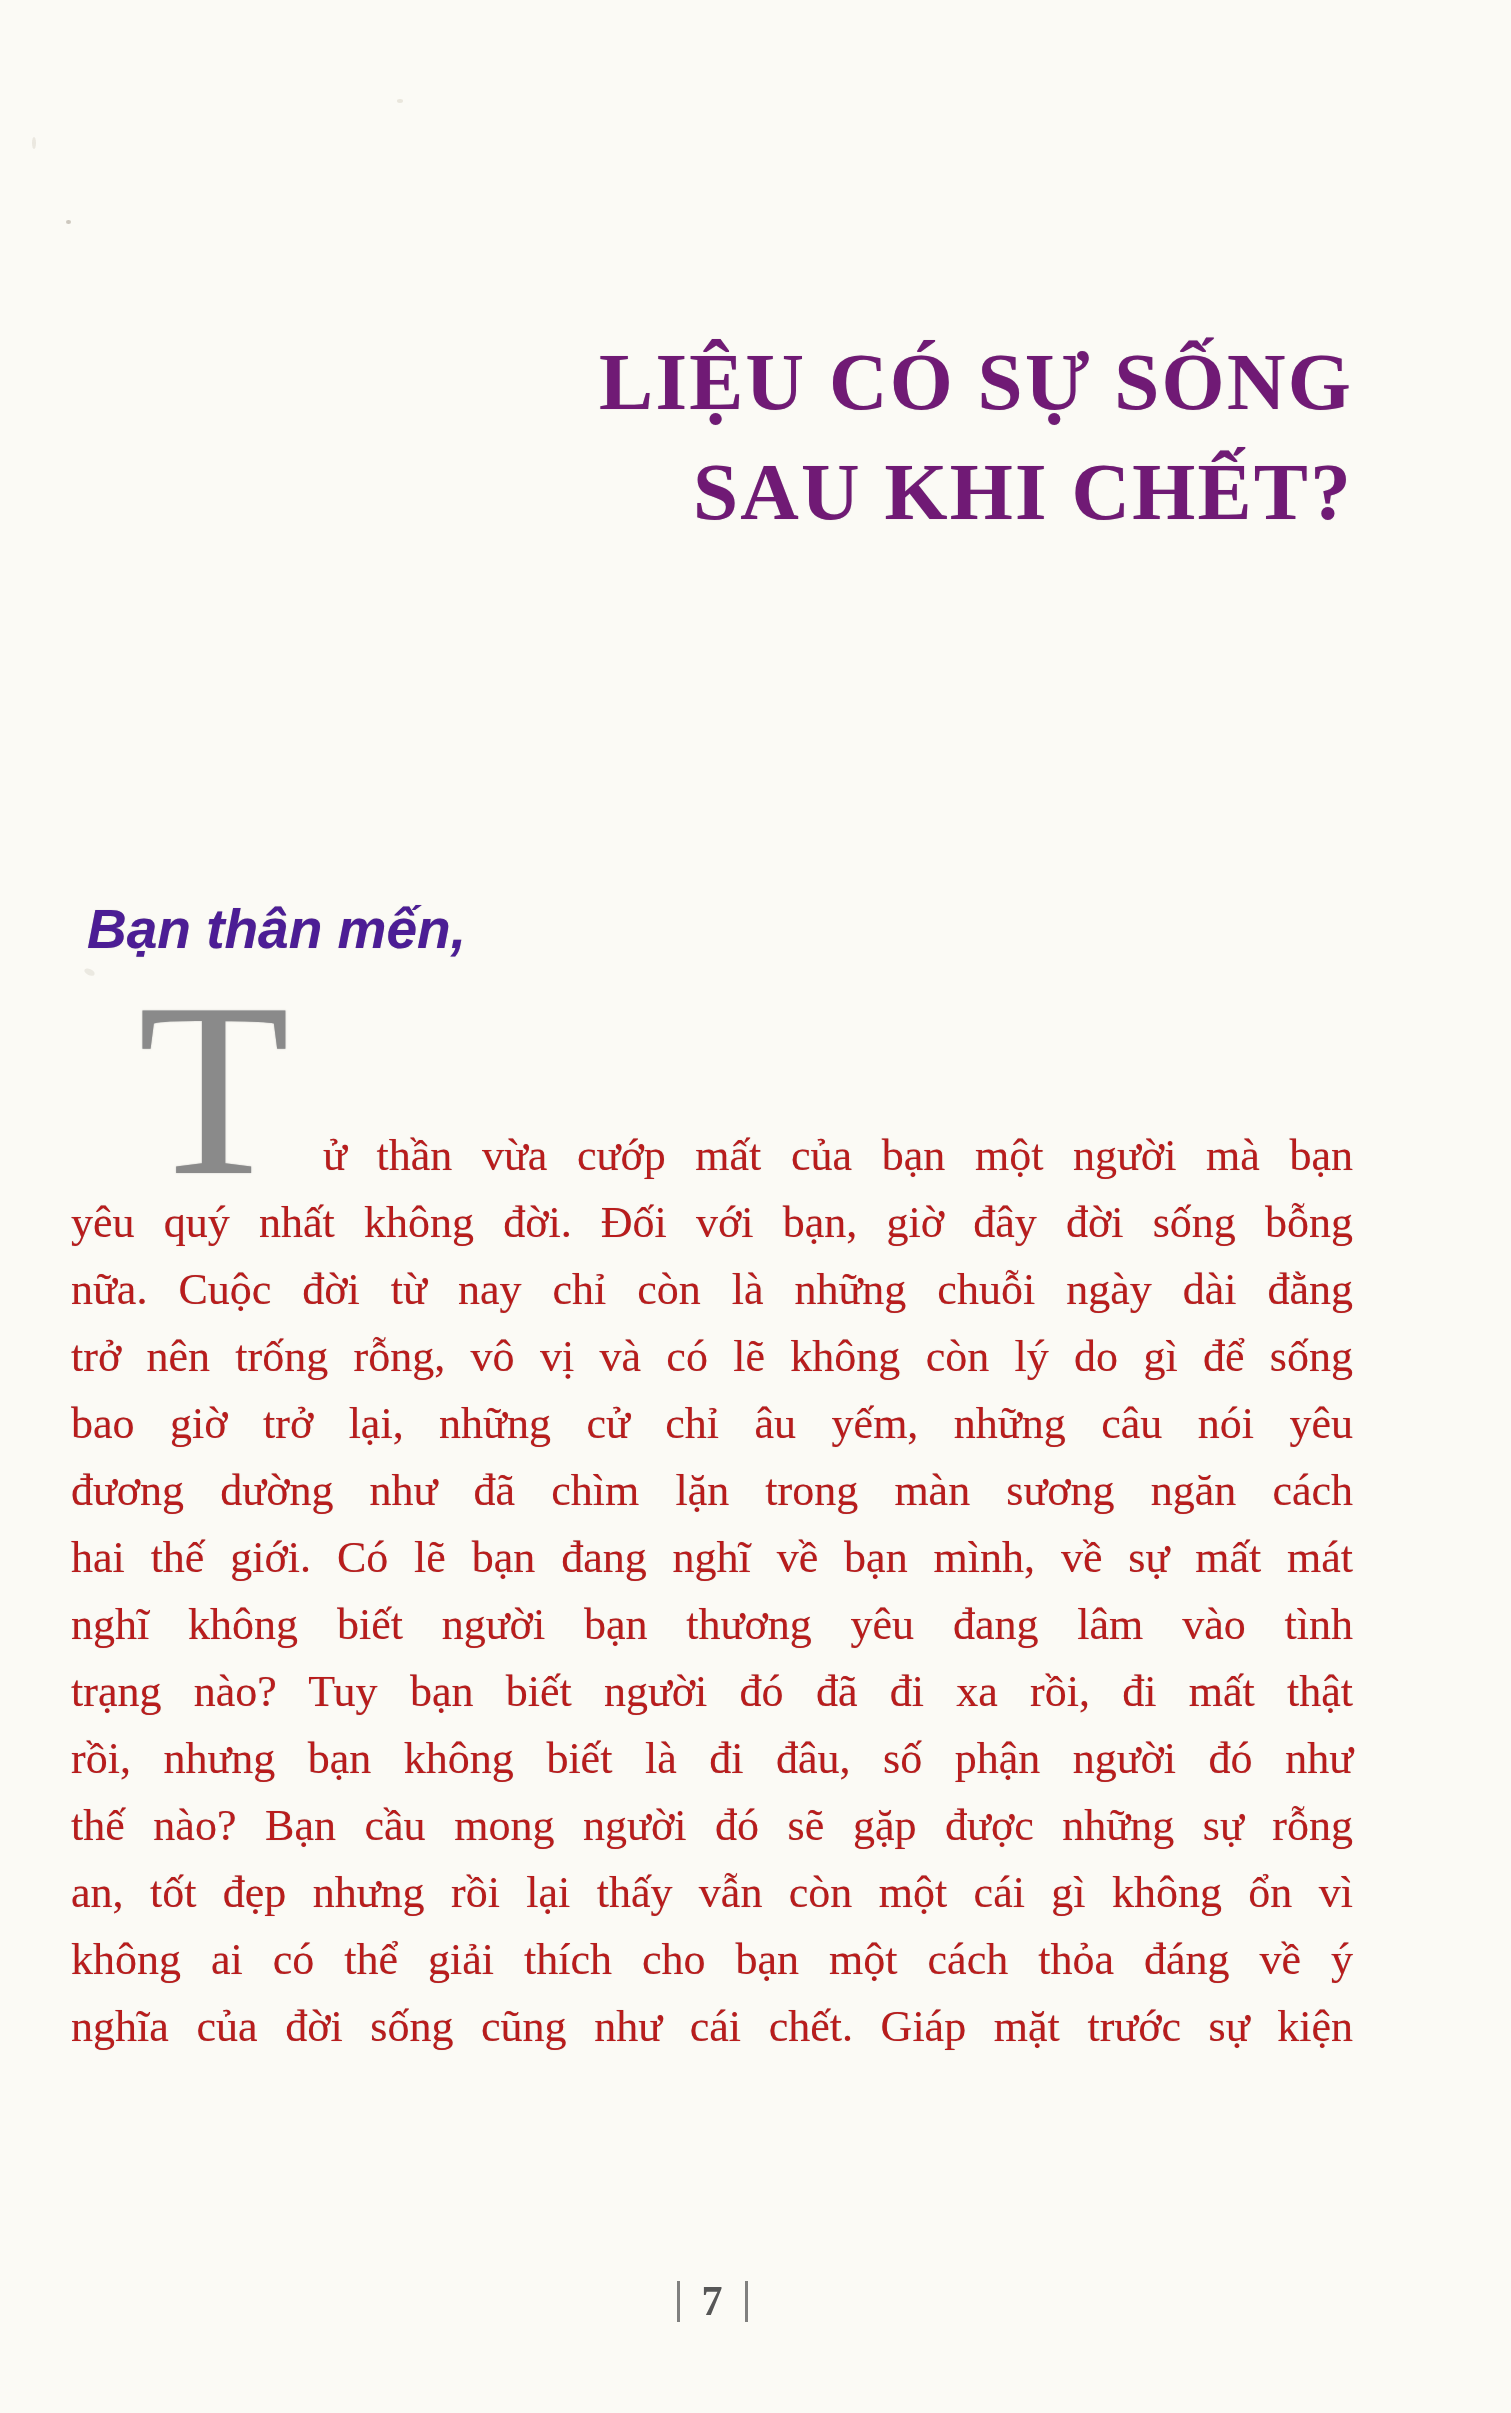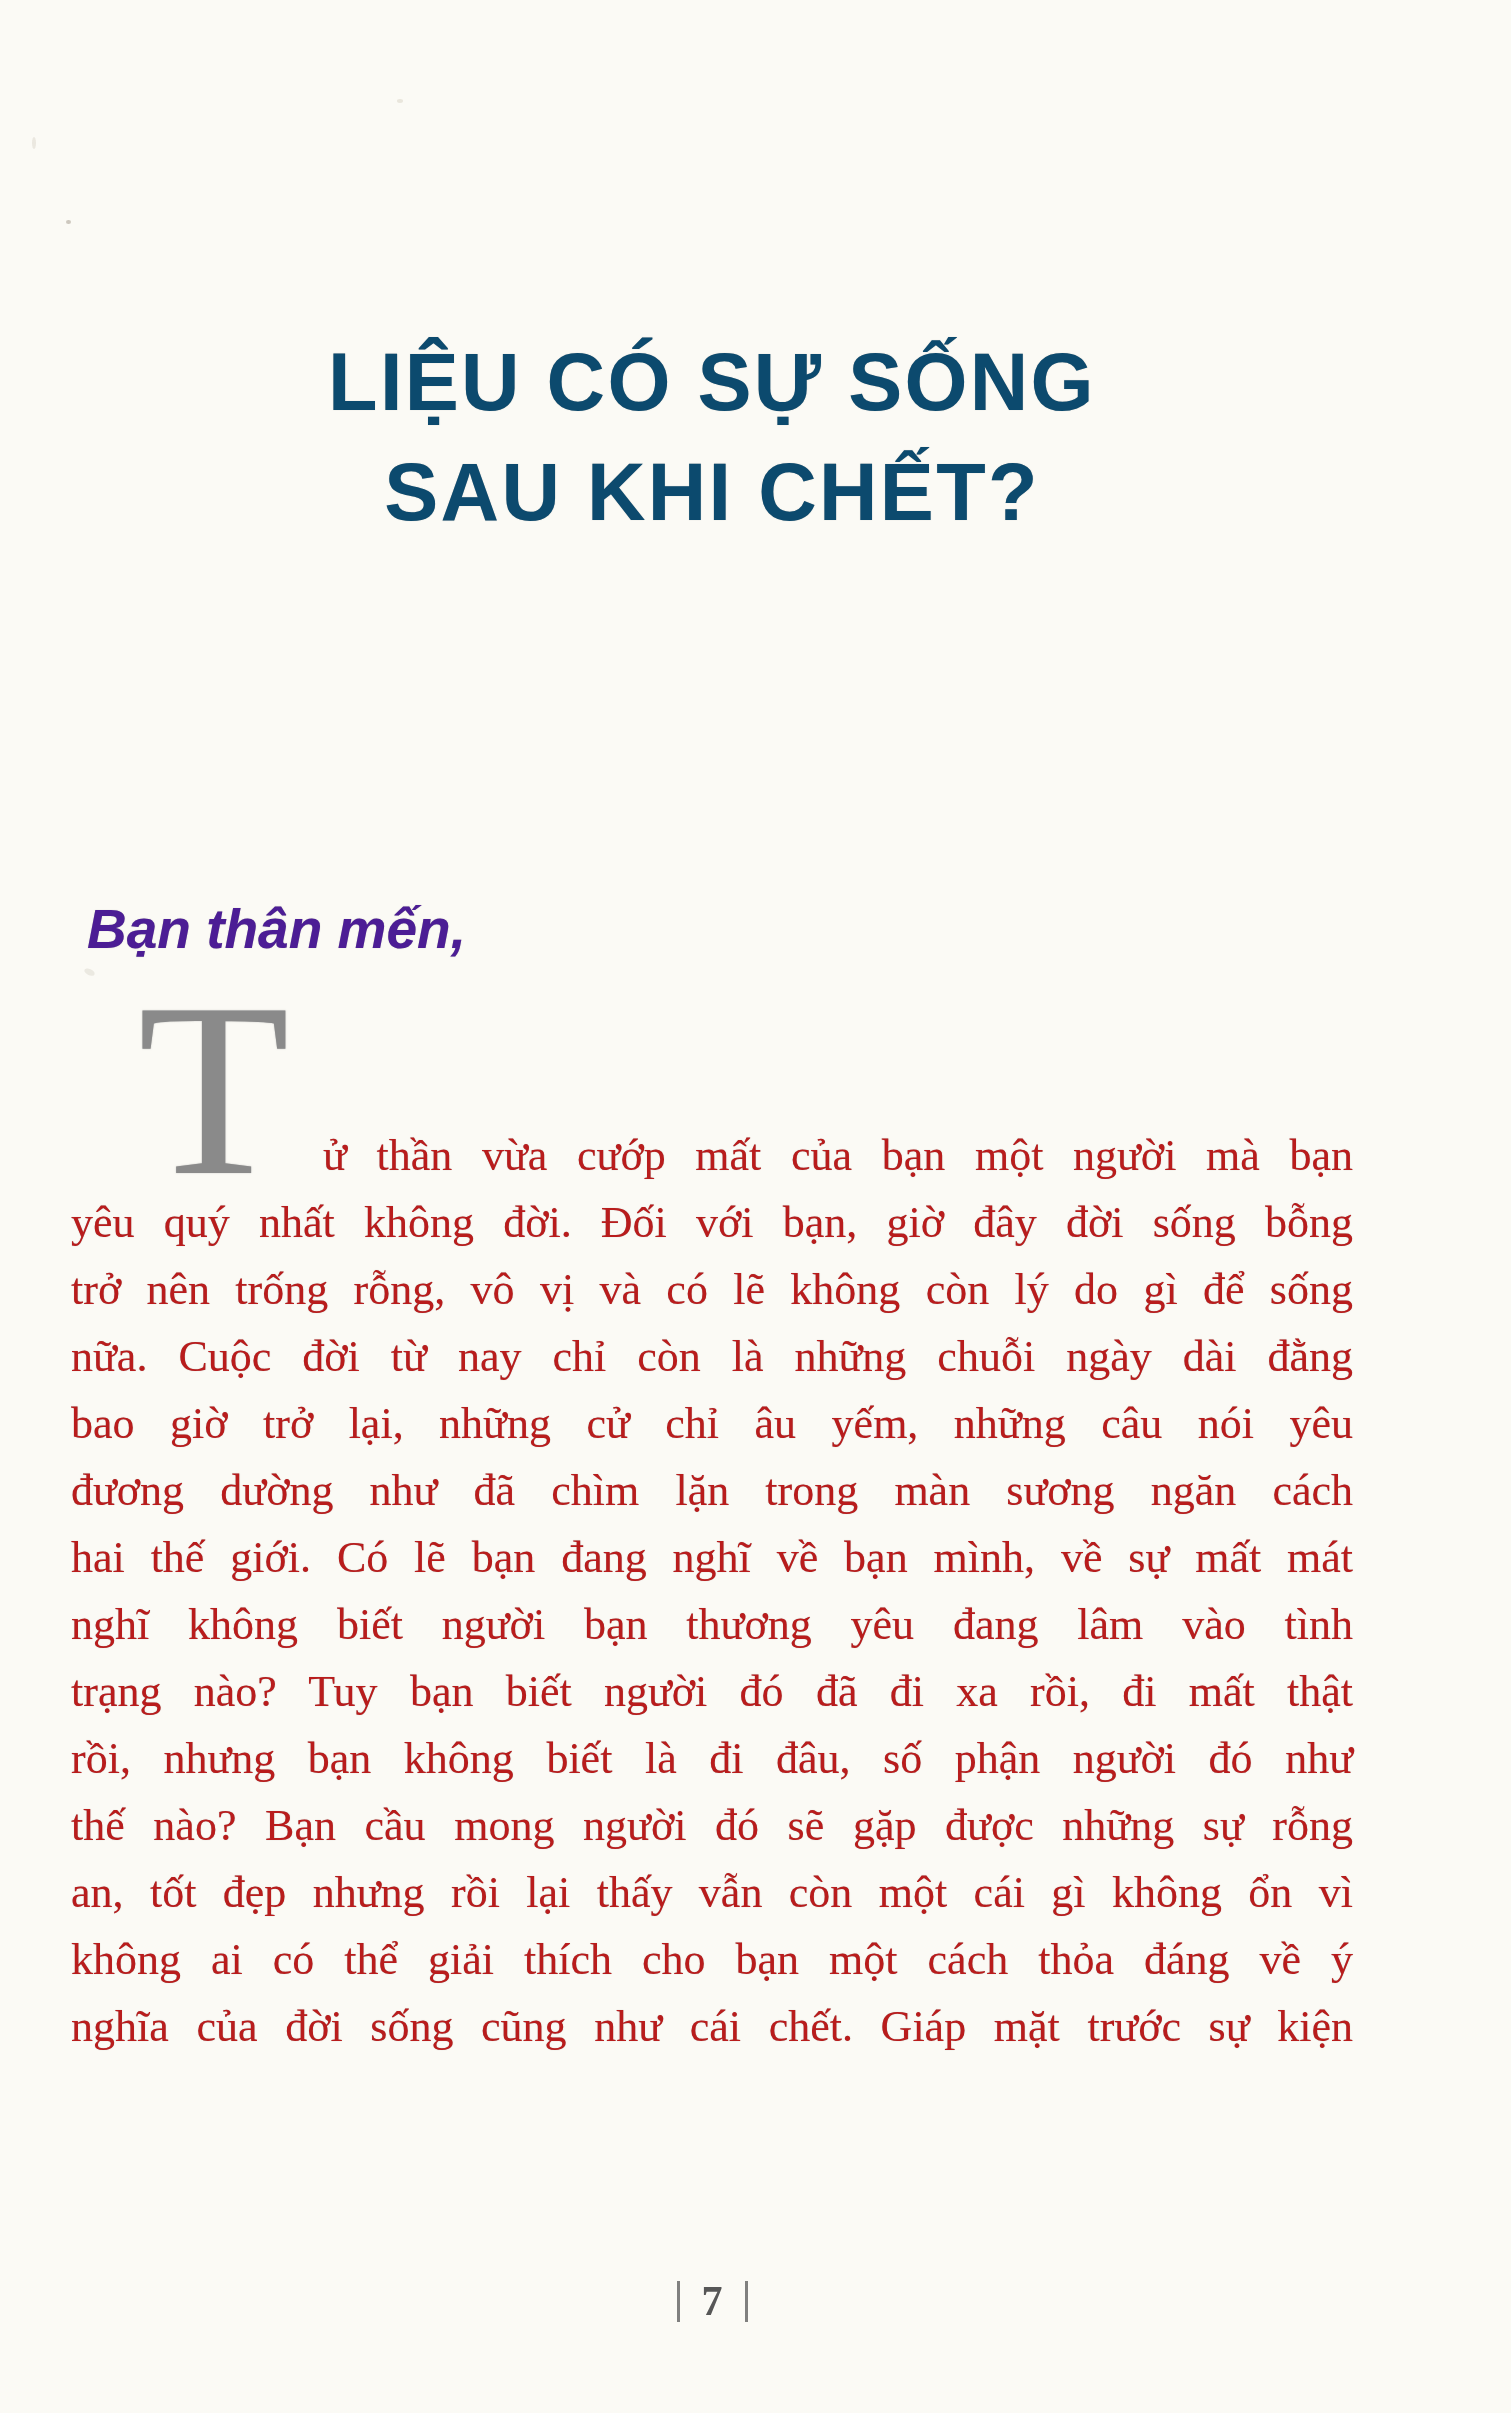--- a/index.html
+++ b/index.html
@@ -9,27 +9,27 @@
     height:2413px;
     background:#fbfaf5;
     overflow:hidden;
     font-family:"Liberation Serif","DejaVu Serif",serif;
   }
   
   .title{
     position:absolute;
     top:327px; left:71px; width:1282px;
     margin:0;
-    text-align:center;
-    font-family:Liberation Sans, sans-serif;
+    text-align:right;
+    font-family:Liberation Serif, serif;
     font-weight:700;
     font-size:81px;
     line-height:110px;
     letter-spacing:2.3px;
-    color:#0c4a6e;
+    color:#701a75;
     text-shadow:0 0 0.8px rgba(109,109,109,.55);
   }
   .title-line{display:block;}
   
   .salutation{
     position:absolute;
     top:880px; left:71px;
     margin:16px;
     font-family:"Liberation Sans","DejaVu Sans",sans-serif;
     font-style:italic;
@@ -104,22 +104,22 @@
     <span class="title-line">SAU KHI CHẾT?</span>
   </h1>
 
   <p class="salutation">Bạn thân mến,</p>
 
   <span class="dropcap">T</span>
 
   <div class="bodytext">
     <div class="line first">ử thần vừa cướp mất của bạn một người mà bạn</div>
     <div class="line">yêu quý nhất không đời. Đối với bạn, giờ đây đời sống bỗng</div>
+    <div class="line">nữa. Cuộc đời từ nay chỉ còn là những chuỗi ngày dài đằng</div>
     <div class="line">trở nên trống rỗng, vô vị và có lẽ không còn lý do gì để sống</div>
-    <div class="line">nữa. Cuộc đời từ nay chỉ còn là những chuỗi ngày dài đằng</div>
     <div class="line">bao giờ trở lại, những cử chỉ âu yếm, những câu nói yêu</div>
     <div class="line">đương dường như đã chìm lặn trong màn sương ngăn cách</div>
     <div class="line">hai thế giới. Có lẽ bạn đang nghĩ về bạn mình, về sự mất mát</div>
     <div class="line">nghĩ không biết người bạn thương yêu đang lâm vào tình</div>
     <div class="line">trạng nào? Tuy bạn biết người đó đã đi xa rồi, đi mất thật</div>
     <div class="line">rồi, nhưng bạn không biết là đi đâu, số phận người đó như</div>
     <div class="line">thế nào? Bạn cầu mong người đó sẽ gặp được những sự rỗng</div>
     <div class="line">an, tốt đẹp nhưng rồi lại thấy vẫn còn một cái gì không ổn vì</div>
     <div class="line">không ai có thể giải thích cho bạn một cách thỏa đáng về ý</div>
     <div class="line">nghĩa của đời sống cũng như cái chết. Giáp mặt trước sự kiện</div>

